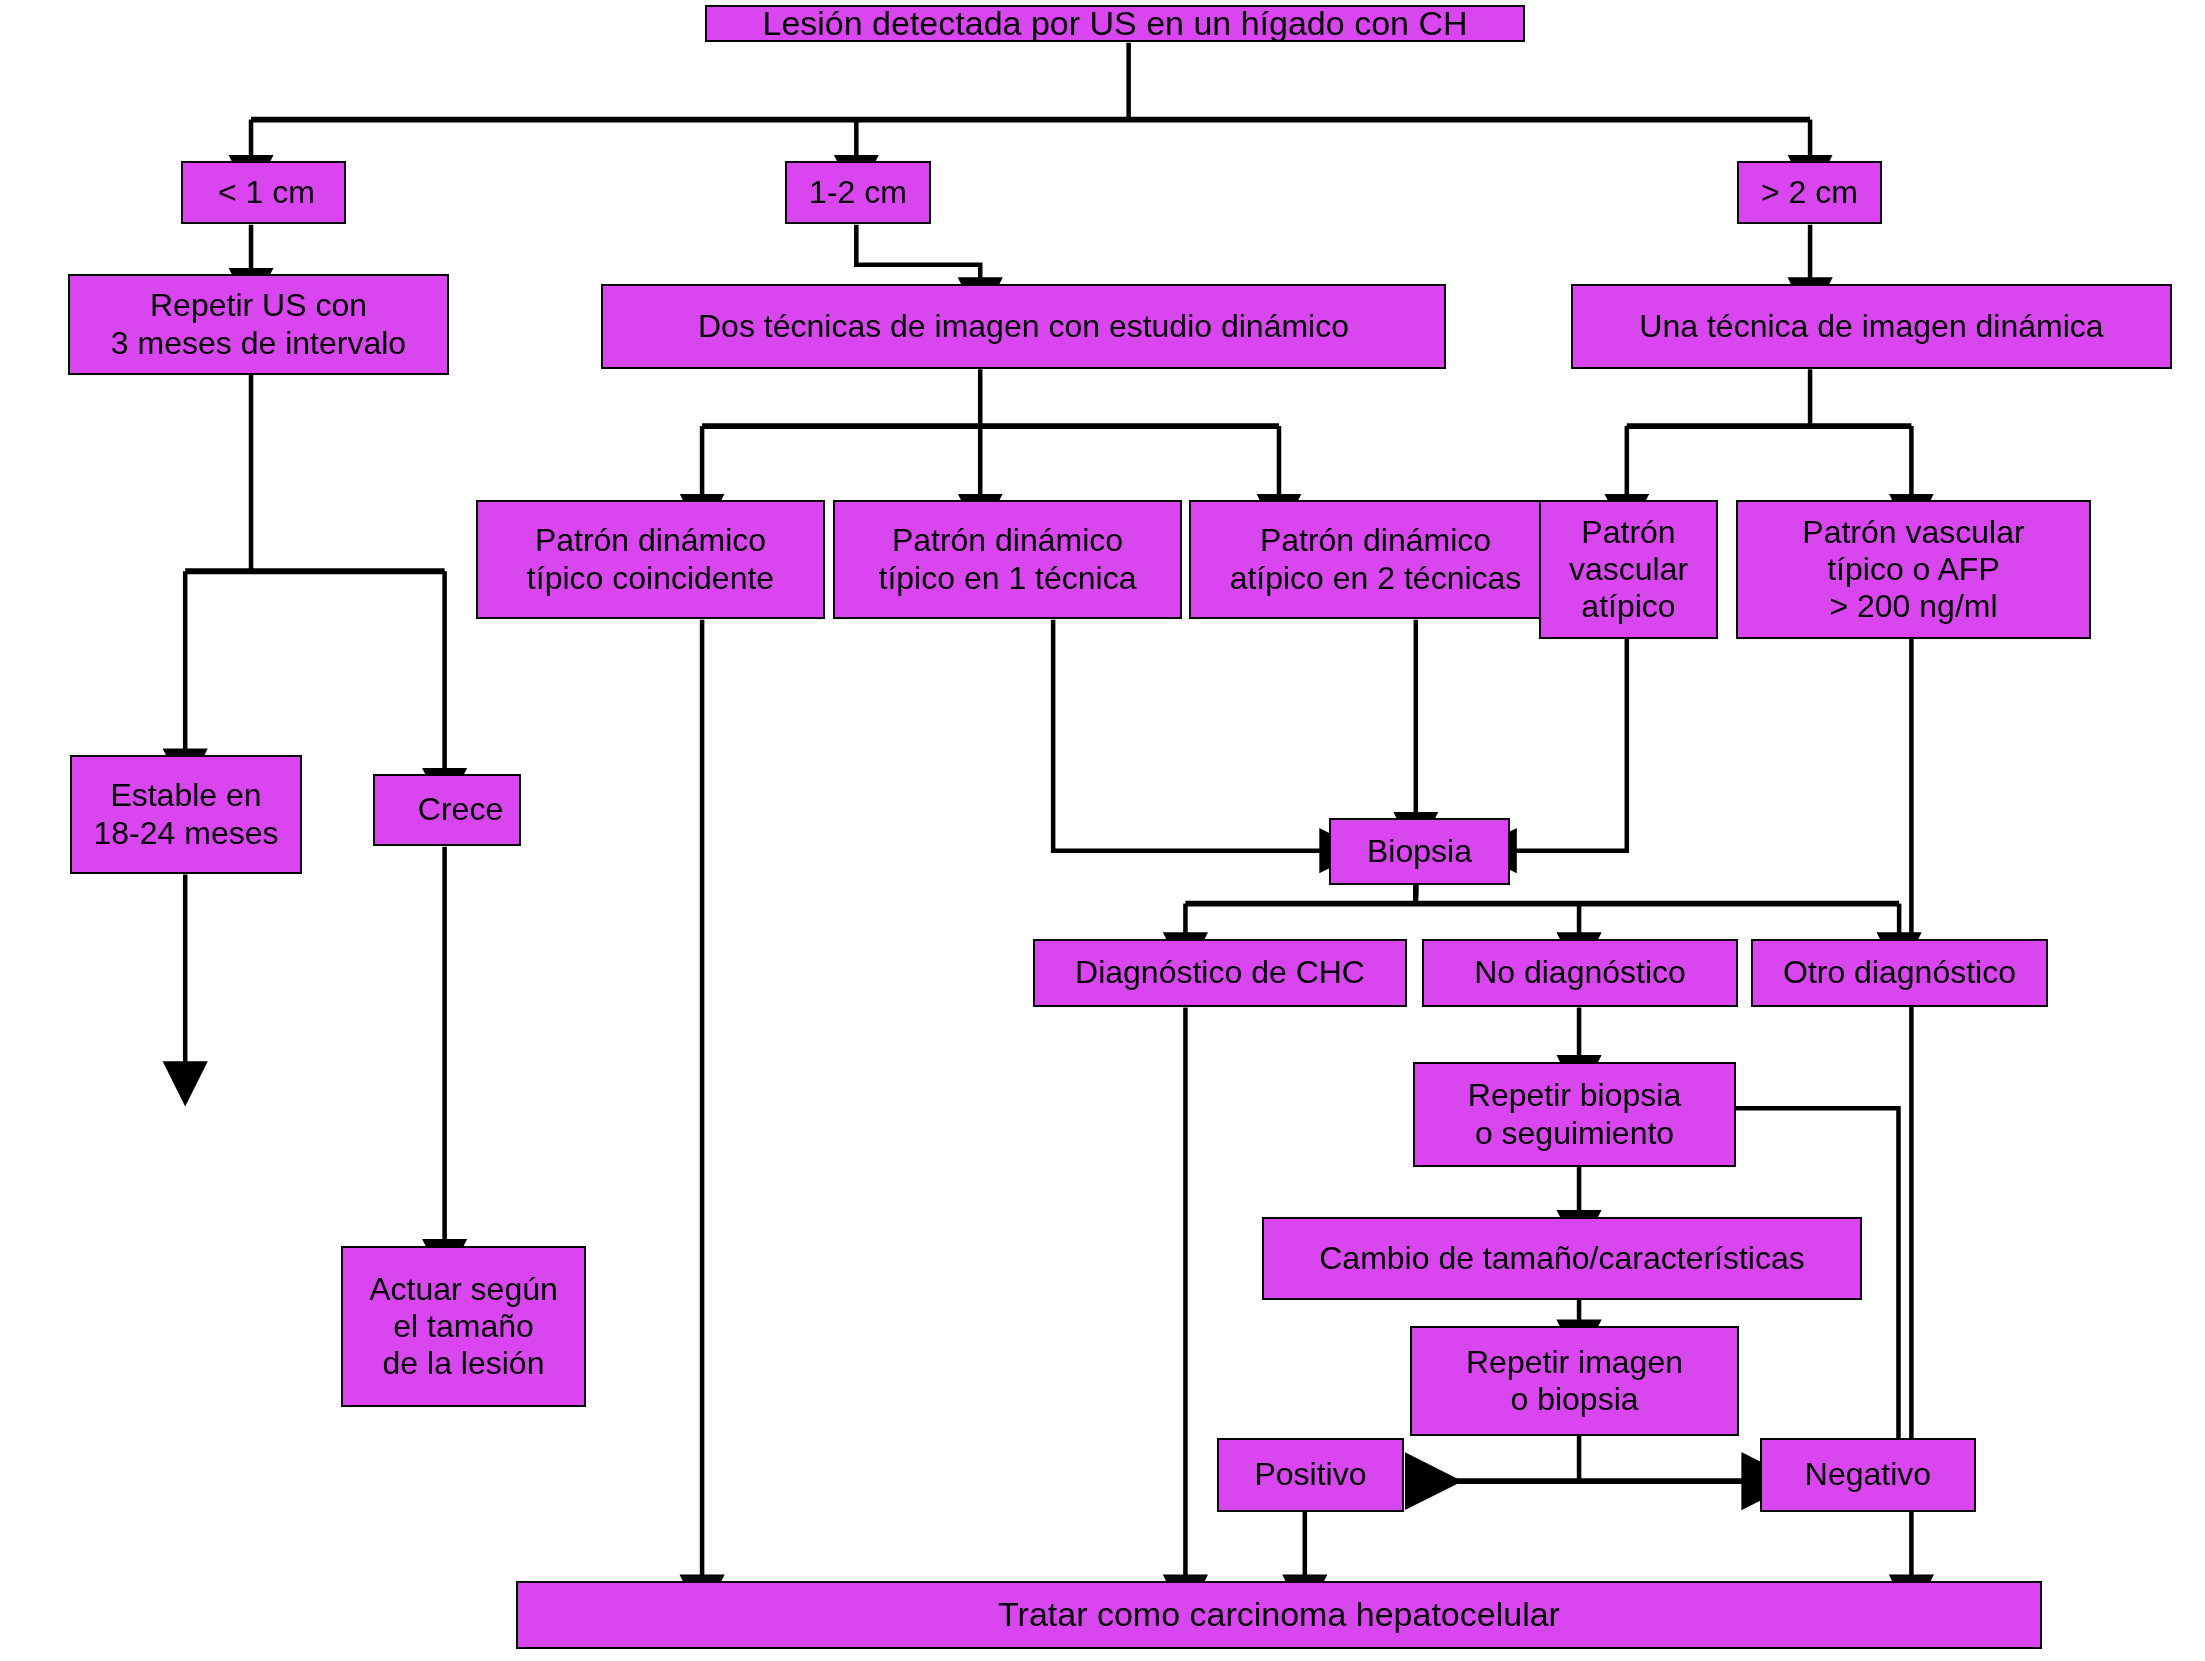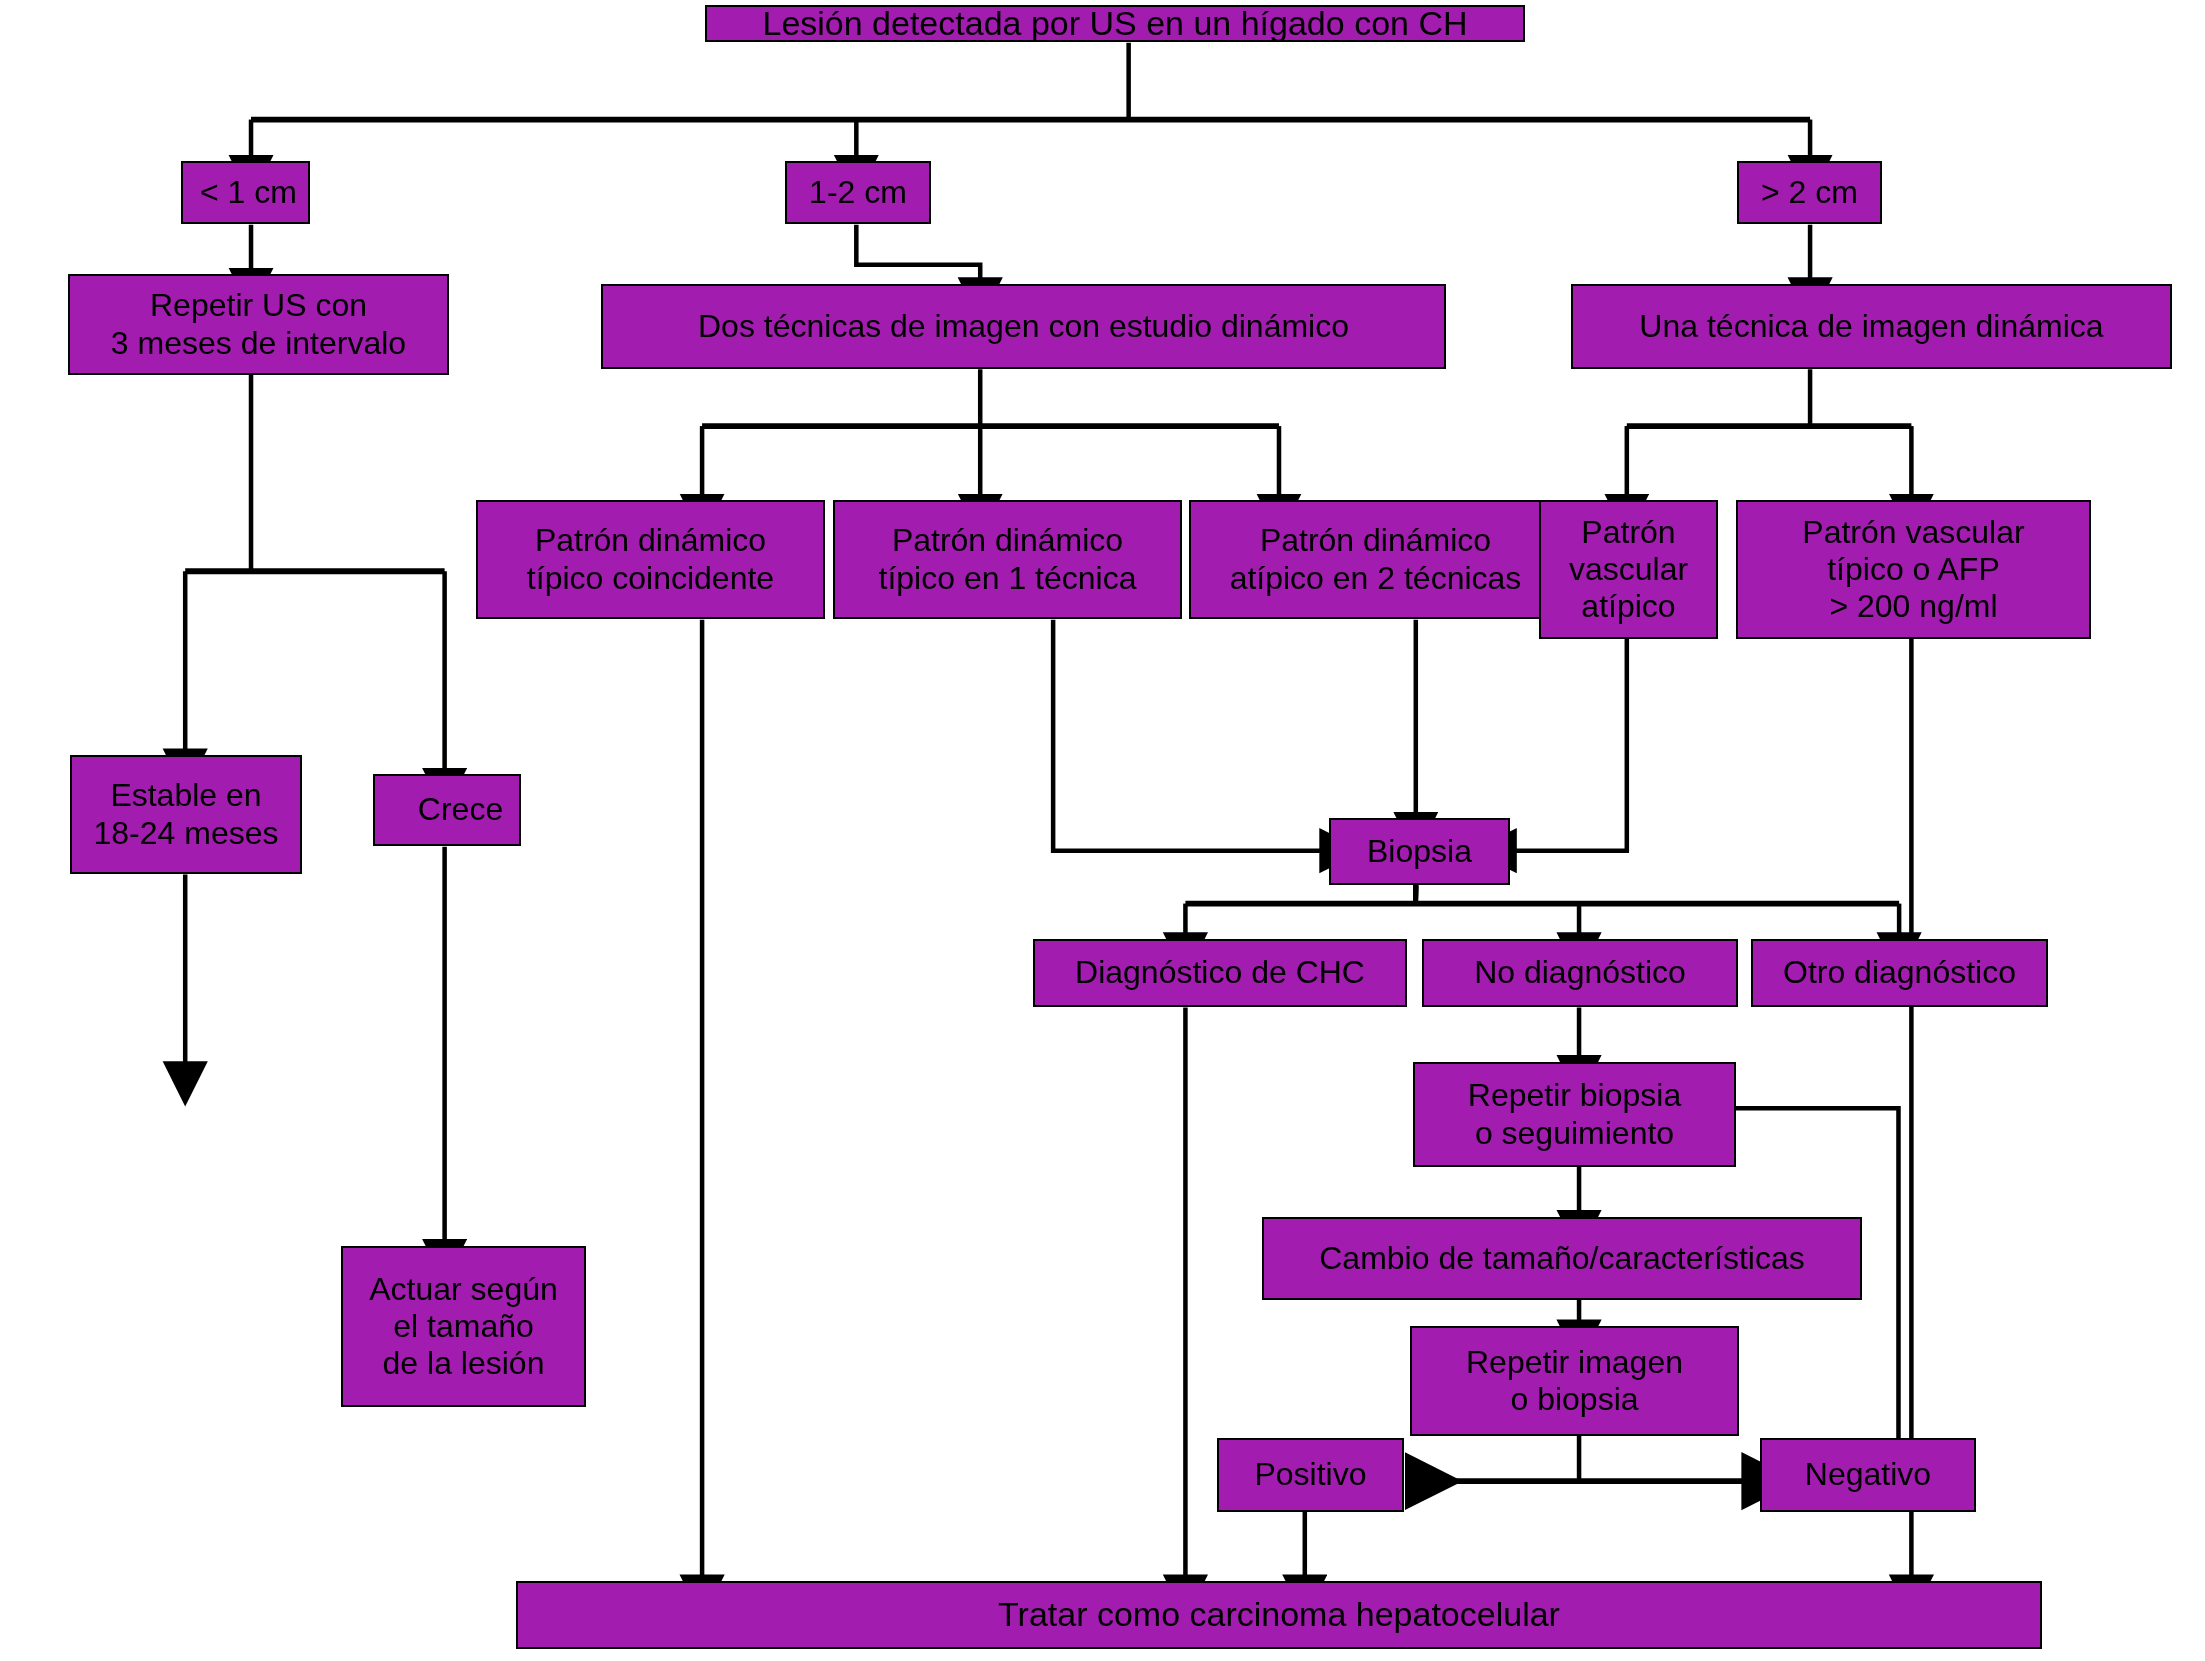--- a/index.html
+++ b/index.html
@@ -3,21 +3,21 @@
 <meta charset="utf-8">
 <style>
   html,body{margin:0;padding:0;background:#ffffff;}
   body{font-family:"Liberation Sans", sans-serif;}
   #stage{position:relative;width:2205px;height:1662px;background:#ffffff;overflow:hidden;}
   #edges{position:absolute;left:0;top:0;width:2205px;height:1662px;}
   .node{
     position:absolute;
     box-sizing:border-box;
     border:2.6px solid #000000;
-    background:#a21caf;
+    background:#d946ef;
     display:flex;
     align-items:center;
     justify-content:center;
     text-align:center;
     color:#000000;
     line-height:1.16;
     white-space:pre-line;
     z-index:5;
   }
   .f50{font-size:32px;}
@@ -125,21 +125,21 @@
 
       <path d="M2942,2230 L2942,1717 L2640,1717" marker-end="url(#ah)"></path>
 
       <path d="M2022,2342 L2022,2450" marker-end="url(#ah)"></path>
 
     </g>
   </svg>
 
   <div class="node f52" style="left:705px; top:5.2px; width:820px; height:37px;">Lesión detectada por US en un hígado con CH</div>
 
-  <div class="node f50" style="left:181px; top:161px; width:129px; height:63px;padding-left:6px;">&lt; 1 cm</div>
+  <div class="node f50" style="left:181px; top:161px; width:165px; height:63px;padding-left:6px;">&lt; 1 cm</div>
 
   <div class="node f50" style="left:785px; top:161px; width:146px; height:63px;">1-2 cm</div>
 
   <div class="node f50" style="left:1737px; top:161px; width:145px; height:63px;">&gt; 2 cm</div>
 
   <div class="node f50" style="left:68px; top:274px; width:381px; height:101px;">Repetir US con
 3 meses de intervalo</div>
 
   <div class="node f50" style="left:1571px; top:284px; width:601px; height:85px;">Una técnica de imagen dinámica</div>
 

